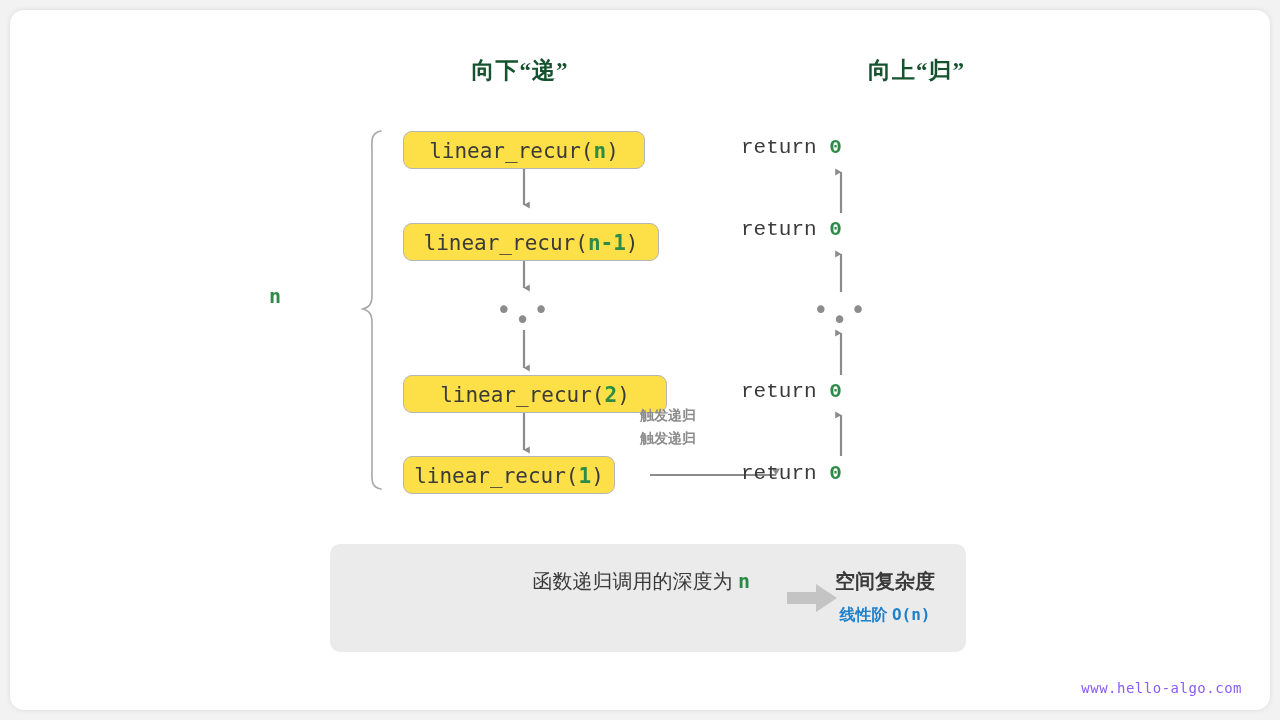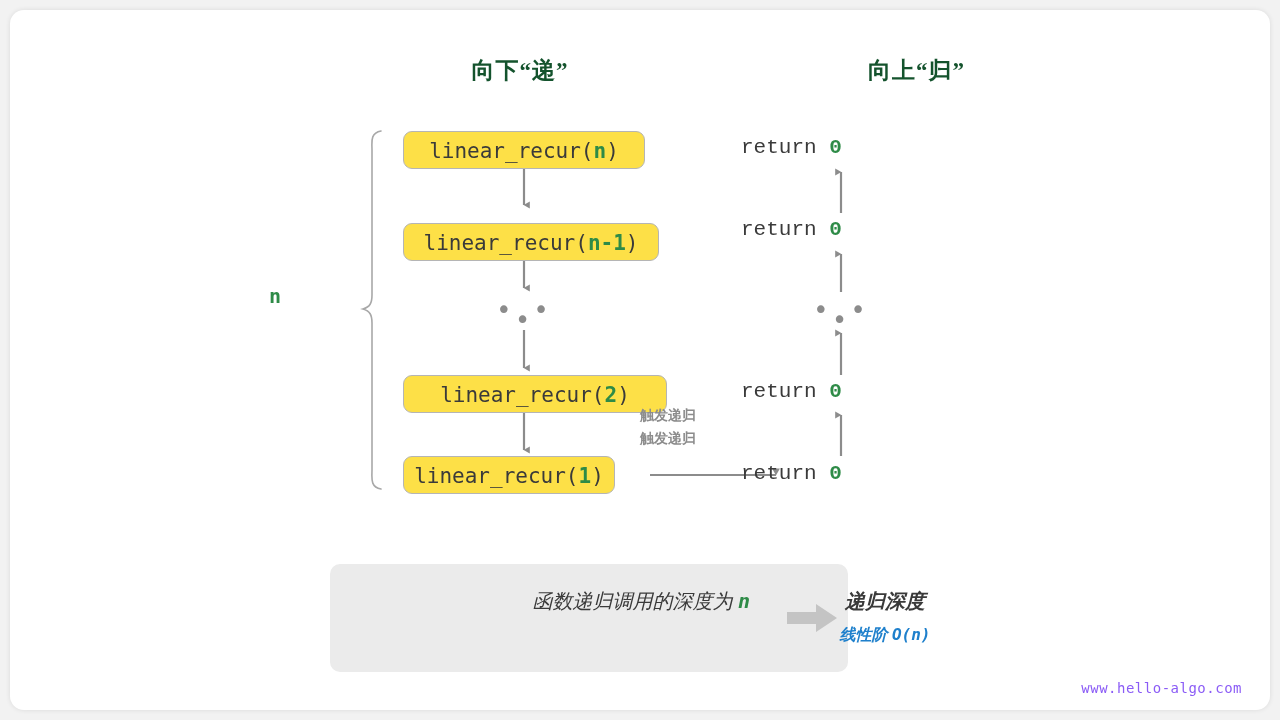--- a/index.html
+++ b/index.html
@@ -126,27 +126,26 @@
     font-weight: bold;
     color: #8c8c8c;
     line-height: 23px;
     text-align: left;
   }
 
   
   .summary {
     position: absolute;
     left: 330px;
-    top: 564px;
-    width: 518px;
+    top: 544px;
+    width: 636px;
     height: 108px;
     background: #ebebeb;
     border-radius: 10px;
     box-sizing: border-box;
-    font-style: italic;
   }
   .summary-left {
     position: absolute;
     left: 20px;
     top: 20px;
     width: 400px;
     text-align: right;
     font-family: "Liberation Sans", sans-serif;
     font-size: 20px;
     color: #3a3a3a;
@@ -314,21 +313,21 @@
         <div>
           <span>函数递归调用的深度为 </span><span class="gv">n</span>
         </div>
       </div>
 
       <svg class="summary-arrow" viewBox="0 0 55 32" xmlns="http://www.w3.org/2000/svg">
         <path d="M2,10 L31,10 L31,2 L52,16 L31,30 L31,22 L2,22 Z" fill="#c4c4c4"></path>
       </svg>
 
       <div class="summary-right">
-        <span class="title">递归深度</span>
+        <span class="title">空间复杂度</span>
         <span class="value"><span>线性阶 </span><span class="mono">O(n)</span></span>
       </div>
     </div>
 
     <div class="watermark">www.hello-algo.com</div>
 
   </div>
 </div>
 
 </body></html>

